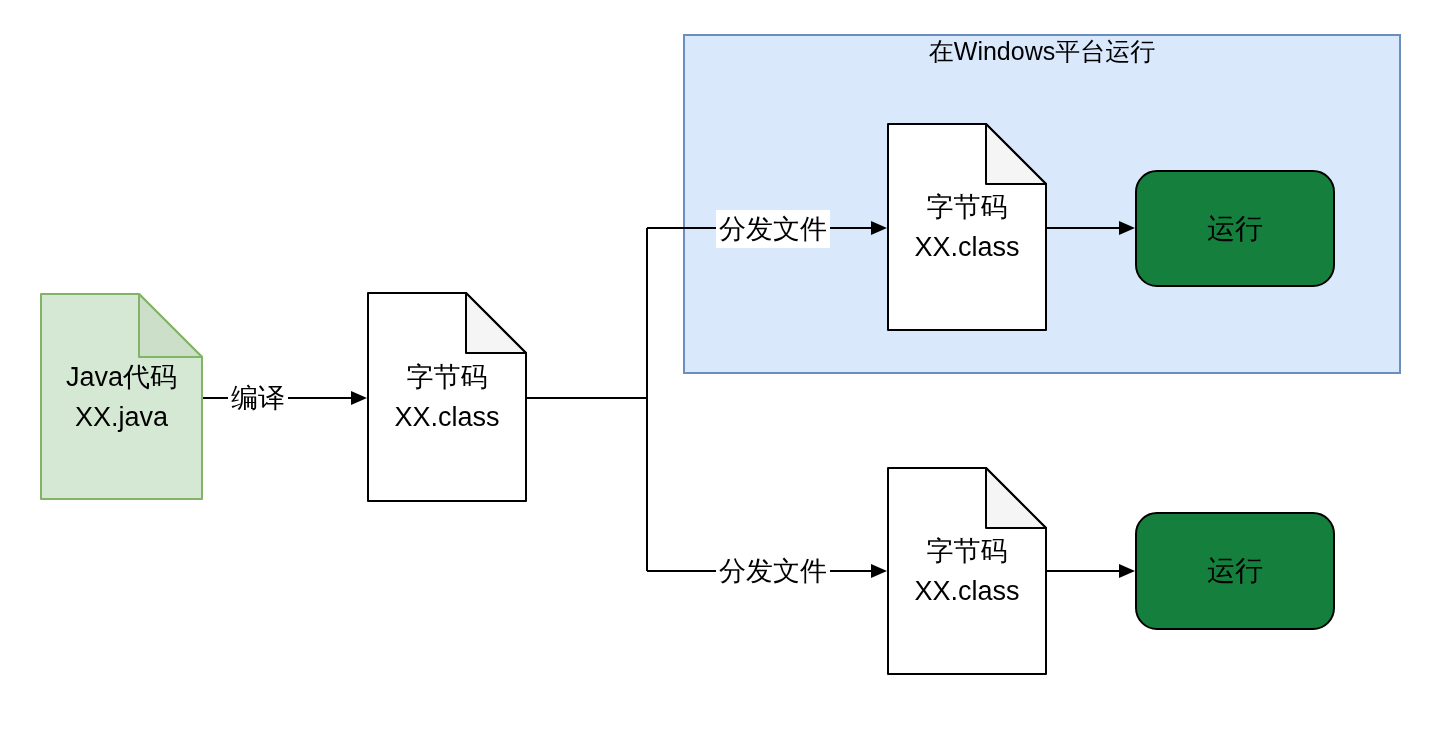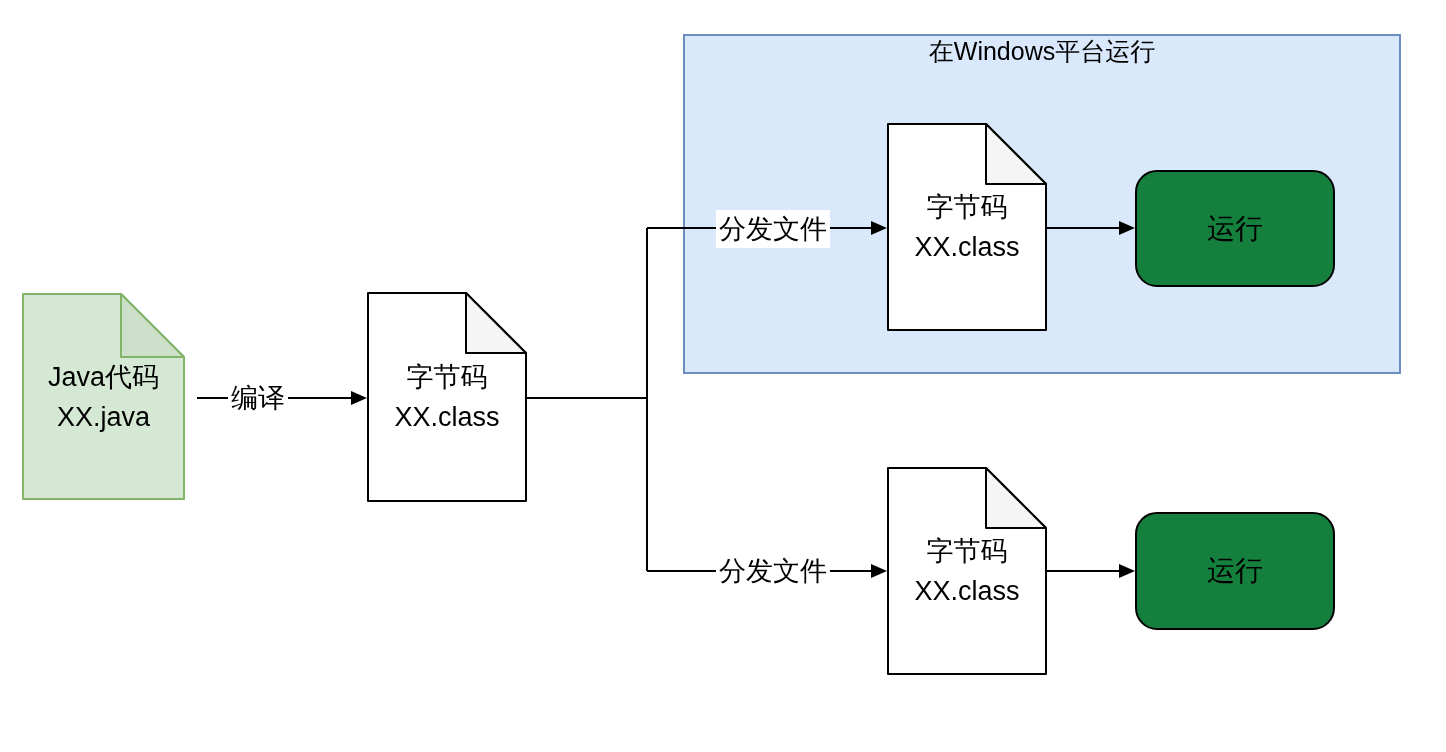--- a/index.html
+++ b/index.html
@@ -69,21 +69,21 @@
     <path class="wire" d="M647,571 H871"></path>
     <polygon class="arrowhead" points="887,571 871,564 871,578"></polygon>
 
     <path class="wire" d="M1047,228 H1119"></path>
     <polygon class="arrowhead" points="1135,228 1119,221 1119,235"></polygon>
 
     <path class="wire" d="M1047,571 H1119"></path>
     <polygon class="arrowhead" points="1135,571 1119,564 1119,578"></polygon>
   </svg>
 
-  <div class="doc doc-green" style="left:22px;top:293px;width:163px;height:207px;">
+  <div class="doc doc-green" style="left:40px;top:293px;width:163px;height:207px;">
     <svg width="163" height="207" viewBox="0 0 163 207">
       <path class="doc-page" d="M1,1 L99,1 L162,64 L162,206 L1,206 Z"></path>
       <path class="doc-fold" d="M99,1 L99,64 L162,64 Z"></path>
     </svg>
     <div class="doc-label">
       <span>Java代码</span>
       <span>XX.java</span>
     </div>
   </div>
 

